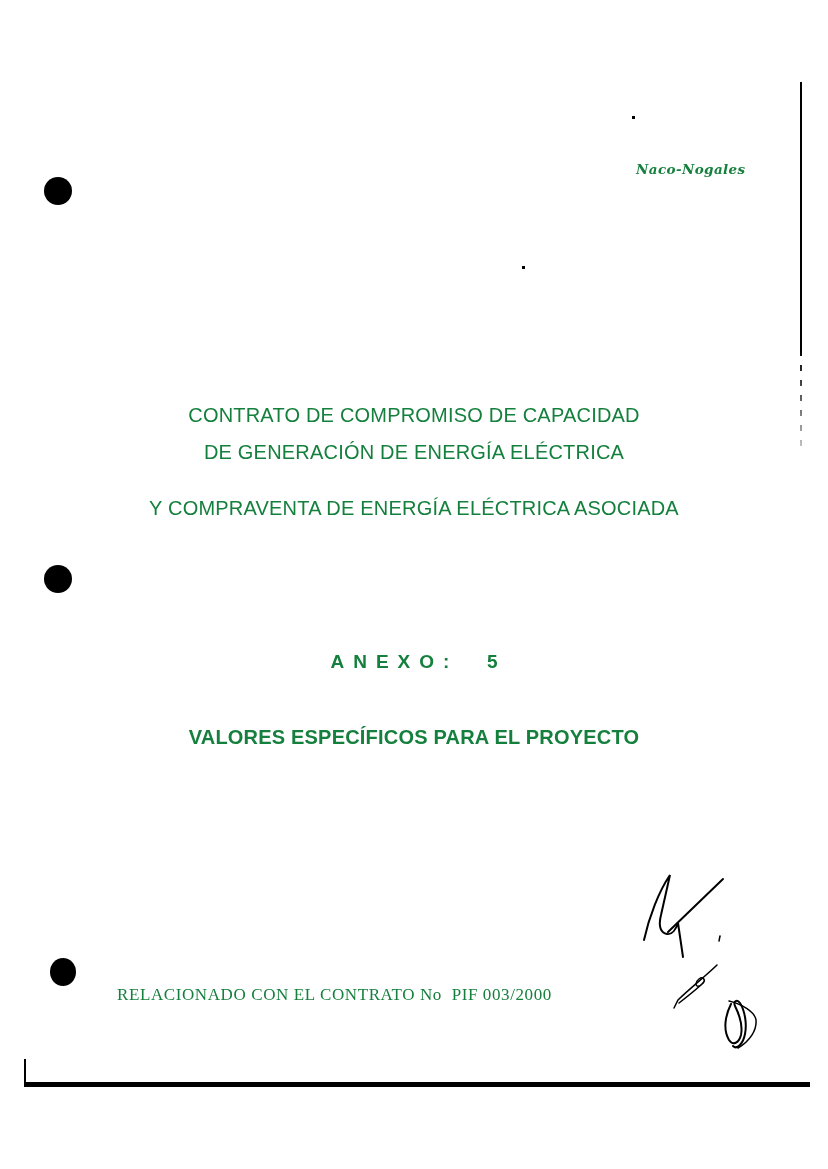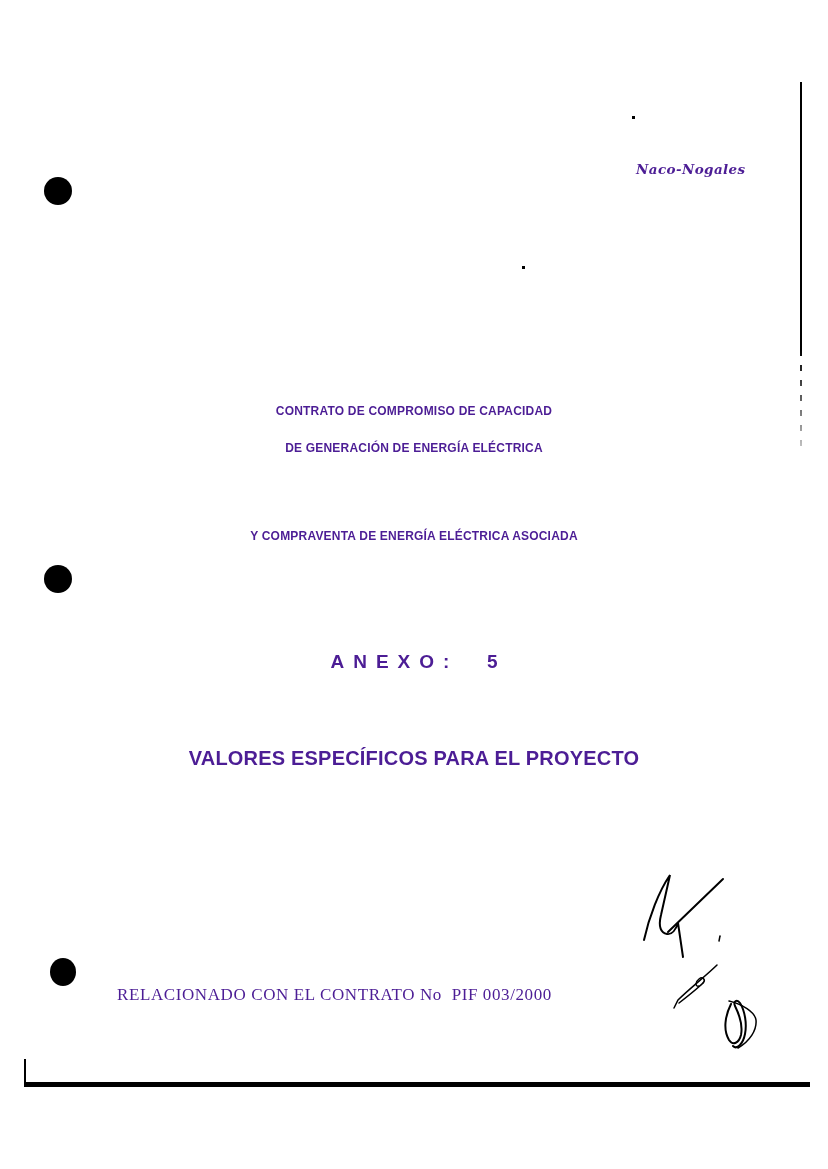--- a/index.html
+++ b/index.html
@@ -7,21 +7,21 @@
     padding: 0;
     background: #ffffff;
   }
   .page {
     position: relative;
     width: 828px;
     height: 1169px;
     background: #ffffff;
     overflow: hidden;
     font-family: "Liberation Sans", sans-serif;
-    color: #4c1d95;
+    color: #15803d;
   }
 
   
   .speck {
     position: absolute;
     width: 3px;
     height: 3px;
     background: #000;
   }
   .speck-1 { left: 632px; top: 116px; }
@@ -47,27 +47,27 @@
     font-size: 13.5px;
     letter-spacing: 0.4px;
   }
 
   
   .title-line {
     position: absolute;
     left: 0;
     width: 828px;
     text-align: center;
-    font-weight: bold;
-    font-size: 12px;
+    font-weight: normal;
+    font-size: 20px;
     letter-spacing: 0.2px;
   }
   .title-line-1 { top: 404px; }
   .title-line-2 { top: 441px; }
-  .title-line-3 { top: 497px; margin-top: 32px; }
+  .title-line-3 { top: 497px; }
 
   .annex-heading {
     position: absolute;
     left: 0;
     top: 651px;
     width: 828px;
     text-align: center;
     font-weight: bold;
     font-size: 19px;
     letter-spacing: 9px;
@@ -78,21 +78,20 @@
 
   .annex-subtitle {
     position: absolute;
     left: 0;
     top: 726px;
     width: 828px;
     text-align: center;
     font-weight: bold;
     font-size: 20px;
     letter-spacing: 0.2px;
-    margin-top: 21px;
   }
 
   
   .footer-ref {
     position: absolute;
     left: 117px;
     top: 985px;
     font-family: "Liberation Serif", serif;
     font-size: 17px;
     letter-spacing: 0.6px;

